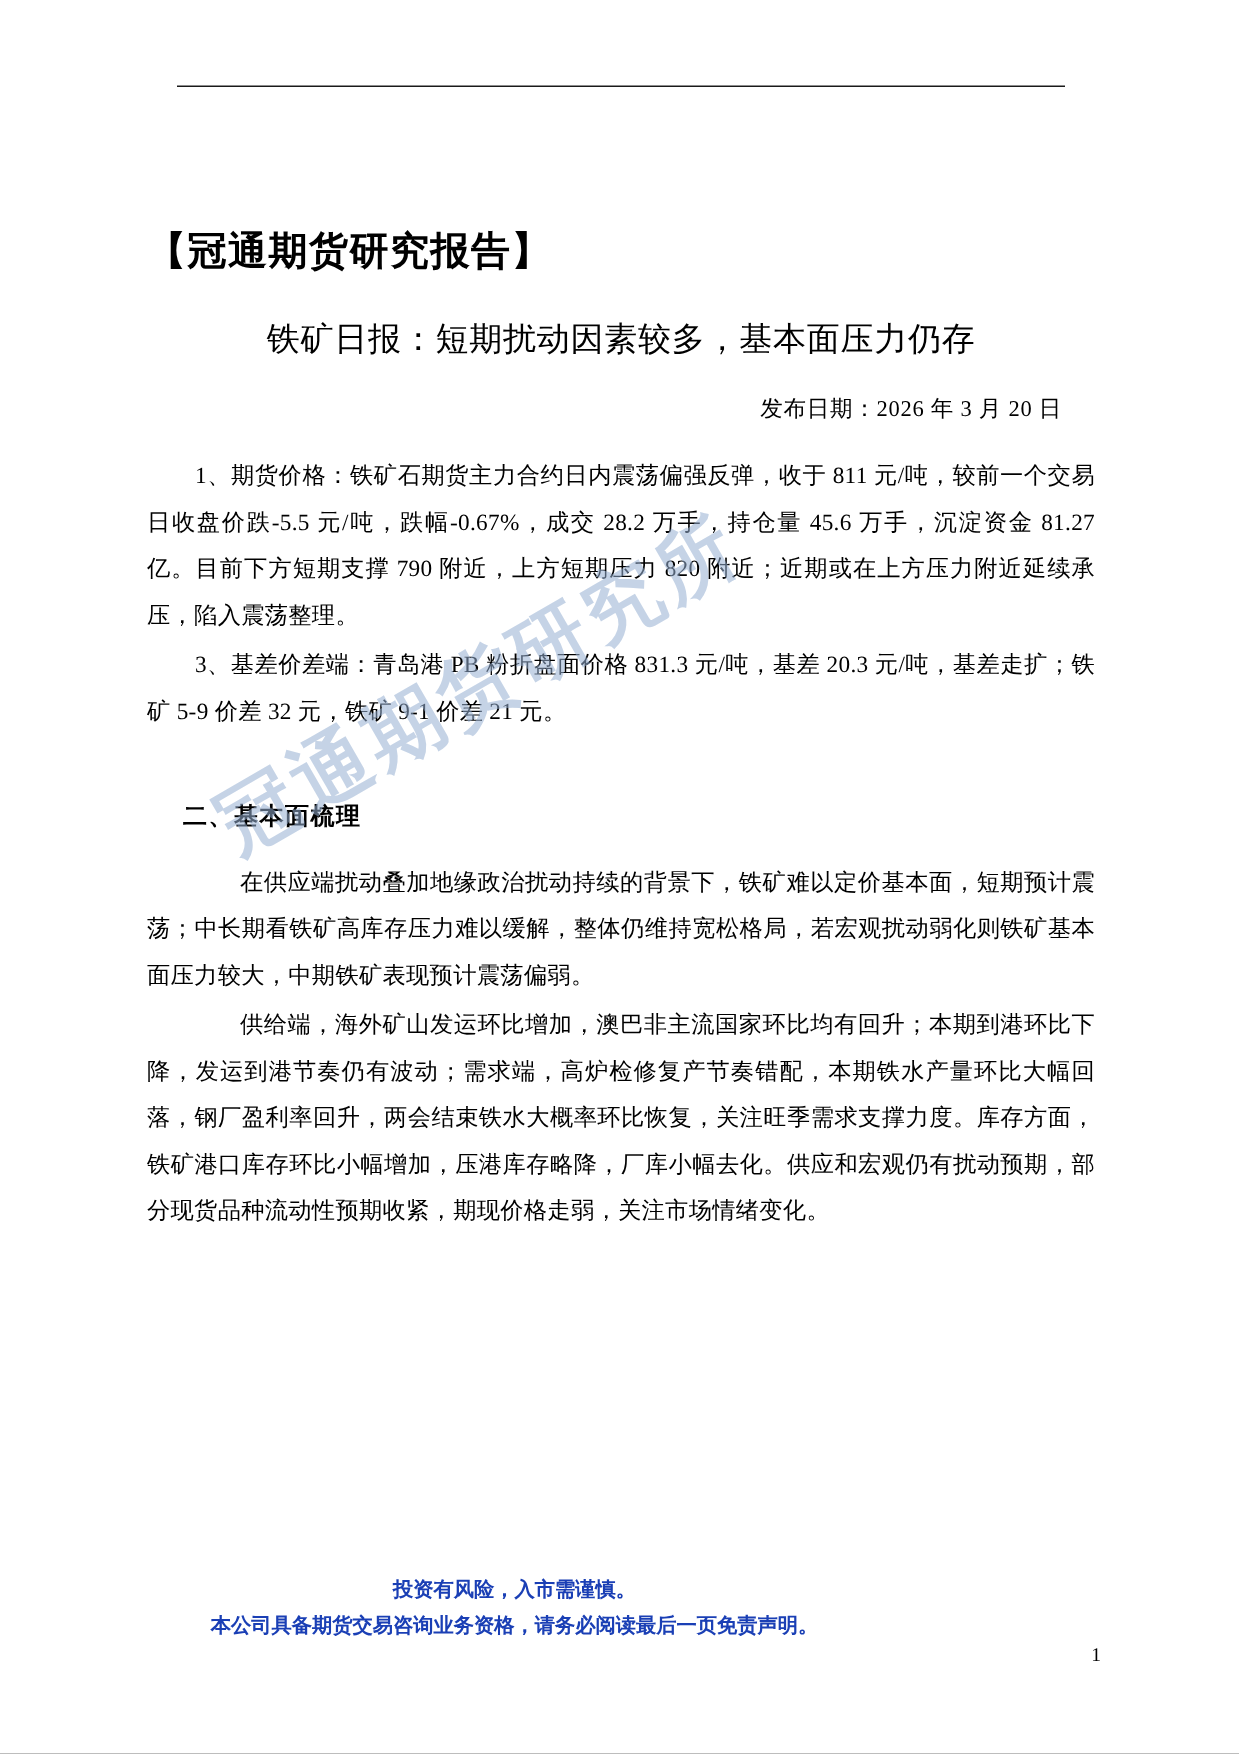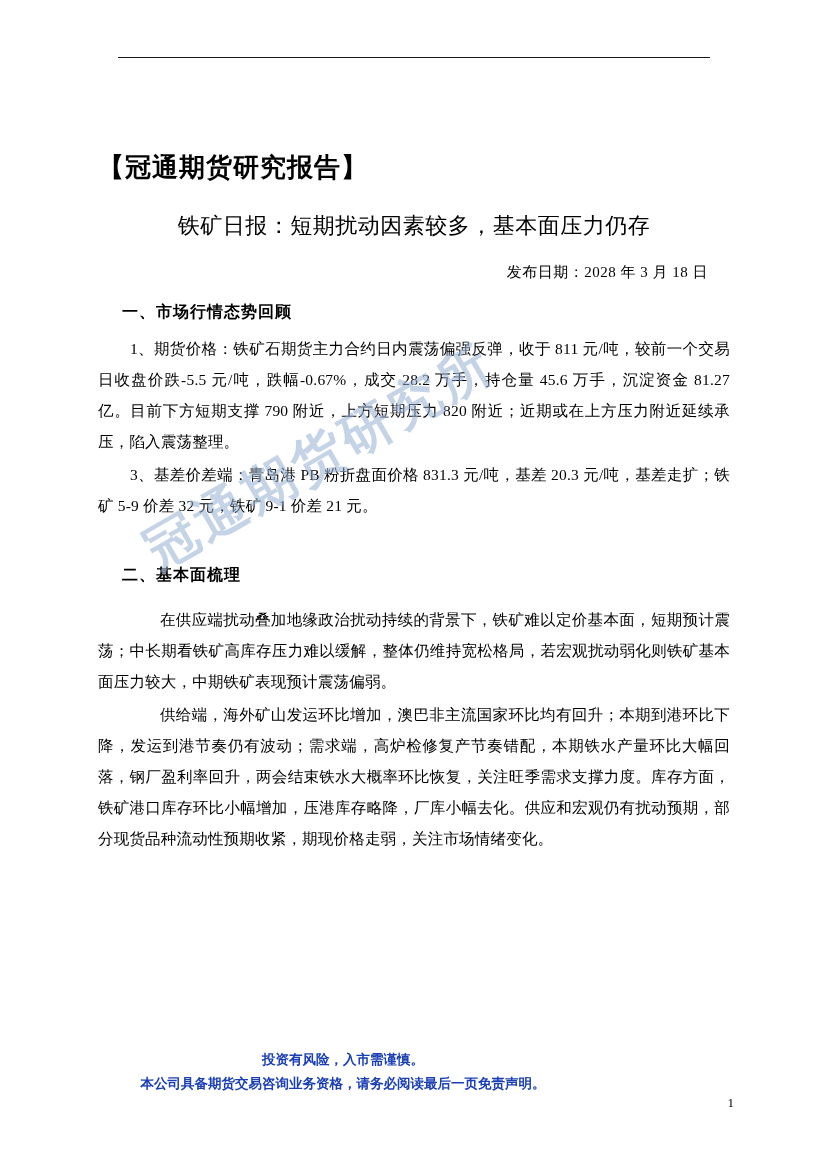--- a/index.html
+++ b/index.html
@@ -124,23 +124,22 @@
   <div class="watermark">
     <span>冠通期货研究所</span>
   </div>
 
   <div class="content">
 
     <h1 class="doc-title">【冠通期货研究报告】</h1>
 
     <h2 class="doc-subtitle">铁矿日报：短期扰动因素较多，基本面压力仍存</h2>
 
-    <div class="pub-date">发布日期：2028 年 3 月 18 日</div>
+    <div class="pub-date">发布日期：2026 年 3 月 20 日</div>
 
-    <div class="section-heading">一、市场行情态势回顾</div>
 
     <p class="body">1、期货价格：铁矿石期货主力合约日内震荡偏强反弹，收于 811 元/吨，较前一个交易日收盘价跌-5.5 元/吨，跌幅-0.67%，成交 28.2 万手，持仓量 45.6 万手，沉淀资金 81.27 亿。目前下方短期支撑 790 附近，上方短期压力 820 附近；近期或在上方压力附近延续承压，陷入震荡整理。</p>
     <p class="body">3、基差价差端：青岛港 PB 粉折盘面价格 831.3 元/吨，基差 20.3 元/吨，基差走扩；铁矿 5-9 价差 32 元，铁矿 9-1 价差 21 元。</p>
 
     <div class="section-heading sec2">二、基本面梳理</div>
 
     <p class="body indent2">在供应端扰动叠加地缘政治扰动持续的背景下，铁矿难以定价基本面，短期预计震荡；中长期看铁矿高库存压力难以缓解，整体仍维持宽松格局，若宏观扰动弱化则铁矿基本面压力较大，中期铁矿表现预计震荡偏弱。</p>
     <p class="body indent2">供给端，海外矿山发运环比增加，澳巴非主流国家环比均有回升；本期到港环比下降，发运到港节奏仍有波动；需求端，高炉检修复产节奏错配，本期铁水产量环比大幅回落，钢厂盈利率回升，两会结束铁水大概率环比恢复，关注旺季需求支撑力度。库存方面，铁矿港口库存环比小幅增加，压港库存略降，厂库小幅去化。供应和宏观仍有扰动预期，部分现货品种流动性预期收紧，期现价格走弱，关注市场情绪变化。</p>
 
   </div>

